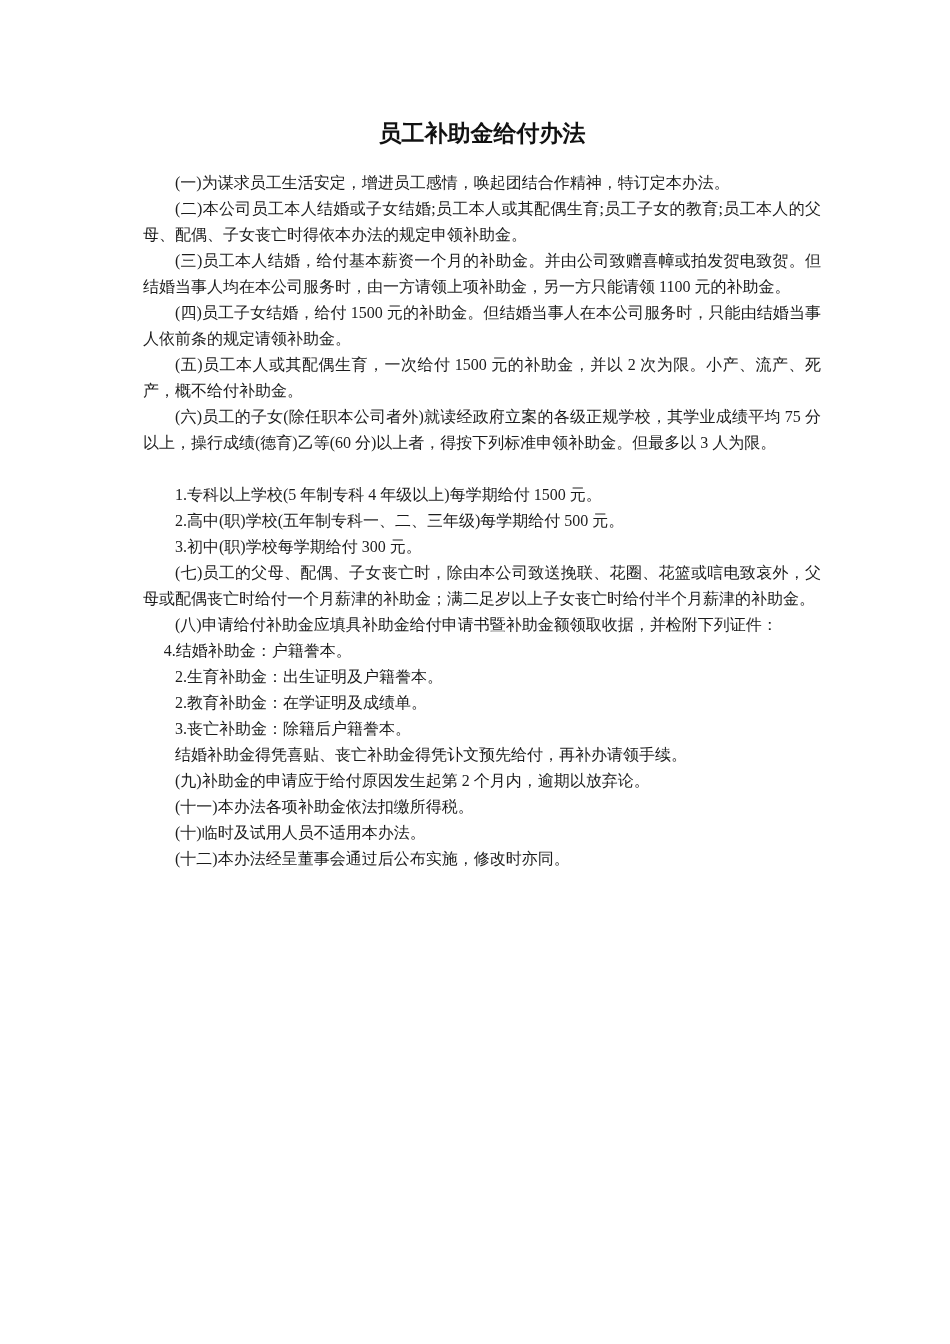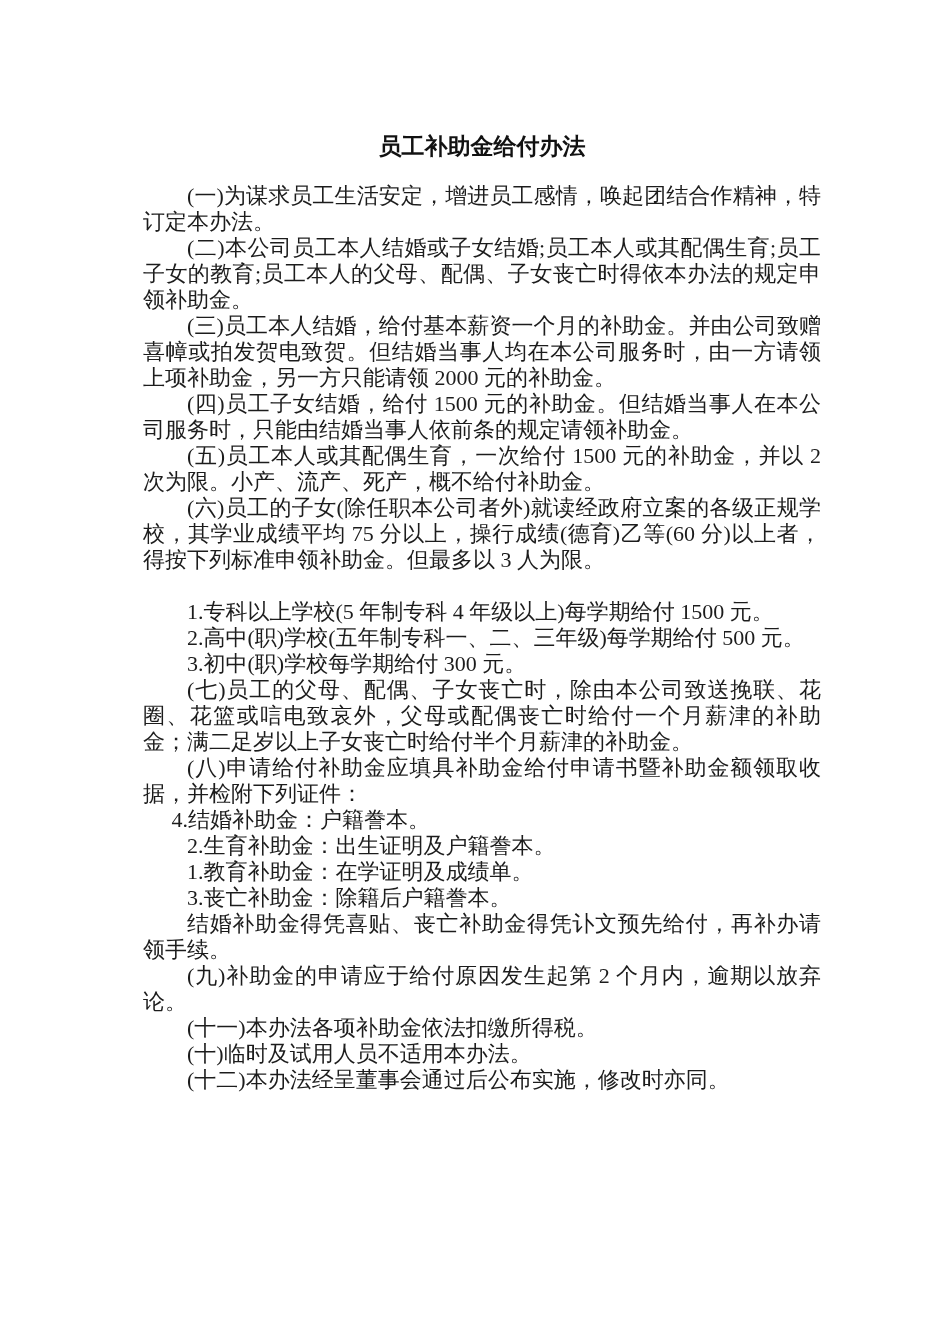--- a/index.html
+++ b/index.html
@@ -13,34 +13,33 @@
     position: relative;
     overflow: hidden;
     font-family: "Liberation Serif", "DejaVu Serif", serif;
     color: #1c1c1c;
   }
   .page {
     position: absolute;
     left: 143px;
     top: 118px;
     width: 678px;
-    margin-top: 13px;
   }
   h1.doc-title {
     margin: 0 0 22px 0;
     text-align: center;
     font-family: "Liberation Sans", "DejaVu Sans", sans-serif;
     font-weight: 700;
     font-size: 23px;
     line-height: 30px;
     color: #111111;
   }
   p.p {
     margin: 0;
-    font-size: 22px;
+    font-size: 16px;
     line-height: 26px;
     text-align: justify;
     text-justify: inter-ideograph;
     text-indent: 2em;
     word-break: break-all;
   }
   p.p.cert1 {
     text-indent: 1.3em;
   }
   p.p.blank {
@@ -48,37 +47,37 @@
   }
 </style>
 </head>
 <body>
 
 <main class="page">
   <h1 class="doc-title">员工补助金给付办法</h1>
 
   <p class="p">(一)为谋求员工生活安定，增进员工感情，唤起团结合作精神，特订定本办法。</p>
   <p class="p">(二)本公司员工本人结婚或子女结婚;员工本人或其配偶生育;员工子女的教育;员工本人的父母、配偶、子女丧亡时得依本办法的规定申领补助金。</p>
-  <p class="p">(三)员工本人结婚，给付基本薪资一个月的补助金。并由公司致赠喜幛或拍发贺电致贺。但结婚当事人均在本公司服务时，由一方请领上项补助金，另一方只能请领 2000 元的补助金。</p>
+  <p class="p">(三)员工本人结婚，给付基本薪资一个月的补助金。并由公司致赠喜幛或拍发贺电致贺。但结婚当事人均在本公司服务时，由一方请领上项补助金，另一方只能请领 1100 元的补助金。</p>
   <p class="p">(四)员工子女结婚，给付 1500 元的补助金。但结婚当事人在本公司服务时，只能由结婚当事人依前条的规定请领补助金。</p>
   <p class="p">(五)员工本人或其配偶生育，一次给付 1500 元的补助金，并以 2 次为限。小产、流产、死产，概不给付补助金。</p>
   <p class="p">(六)员工的子女(除任职本公司者外)就读经政府立案的各级正规学校，其学业成绩平均 75 分以上，操行成绩(德育)乙等(60 分)以上者，得按下列标准申领补助金。但最多以 3 人为限。</p>
 
   <p class="p blank"></p>
 
   <p class="p">1.专科以上学校(5 年制专科 4 年级以上)每学期给付 1500 元。</p>
   <p class="p">2.高中(职)学校(五年制专科一、二、三年级)每学期给付 500 元。</p>
   <p class="p">3.初中(职)学校每学期给付 300 元。</p>
 
   <p class="p">(七)员工的父母、配偶、子女丧亡时，除由本公司致送挽联、花圈、花篮或唁电致哀外，父母或配偶丧亡时给付一个月薪津的补助金；满二足岁以上子女丧亡时给付半个月薪津的补助金。</p>
   <p class="p">(八)申请给付补助金应填具补助金给付申请书暨补助金额领取收据，并检附下列证件：</p>
 
   <p class="p cert1">4.结婚补助金：户籍誊本。</p>
   <p class="p">2.生育补助金：出生证明及户籍誊本。</p>
-  <p class="p">1.教育补助金：在学证明及成绩单。</p>
+  <p class="p">2.教育补助金：在学证明及成绩单。</p>
   <p class="p">3.丧亡补助金：除籍后户籍誊本。</p>
   <p class="p">结婚补助金得凭喜贴、丧亡补助金得凭讣文预先给付，再补办请领手续。</p>
 
   <p class="p">(九)补助金的申请应于给付原因发生起第 2 个月内，逾期以放弃论。</p>
   <p class="p">(十一)本办法各项补助金依法扣缴所得税。</p>
   <p class="p">(十)临时及试用人员不适用本办法。</p>
   <p class="p">(十二)本办法经呈董事会通过后公布实施，修改时亦同。</p>
 </main>
 
 </body></html>

